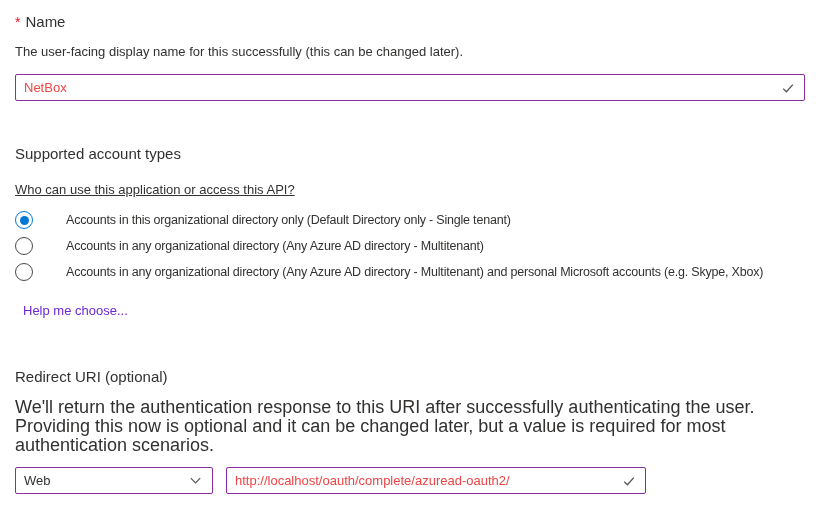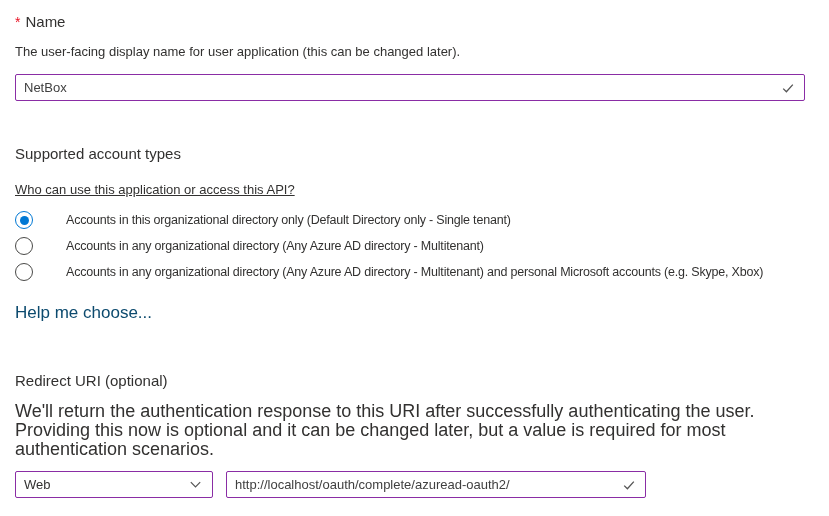--- a/index.html
+++ b/index.html
@@ -22,21 +22,21 @@
   }
 
   
   .textfield {
     position: relative; display: flex; align-items: center;
     height: 27px; background: #fff;
     border: 1.5px solid #8a2da5; border-radius: 2px;
   }
   .textfield input {
     flex: 1; height: 100%; border: none; outline: none; background: transparent;
-    font-family: "Liberation Sans", sans-serif; font-size: 13px; color: #404040;
+    font-family: "Liberation Sans", sans-serif; font-size: 13px; color: #ef4444;
     padding: 0 28px 0 8px;
   }
   .field-check { position: absolute; right: 8px; width: 16px; height: 16px; }
 
   .name-field { margin-top: 14px; }
 
   .account-section { margin-top: 43px; }
   .question { margin-top: 18px; text-decoration: underline; }
 
   .radio-group { margin-top: 9px; }
@@ -51,22 +51,22 @@
     content: ""; width: 9px; height: 9px; border-radius: 50%; background: transparent;
   }
   .radio-row.selected .radio-circle { border-color: #0078d4; }
   .radio-row.selected .radio-circle::after { background: #0078d4; }
   .radio-label {
     margin-left: 11px; font-size: 12.5px; letter-spacing: -0.2px;
     white-space: nowrap; color: #323130;
   }
 
   .help-link {
-    display: inline-block; margin-top: 18px; font-size: 17px;
-    color: #0c4a6e; text-decoration: none; cursor: pointer;
+    display: inline-block; margin-top: 18px; font-size: 13px;
+    color: #6d28d9; text-decoration: none; cursor: pointer; margin-left: 8px;
   }
 
   .redirect-section { margin-top: 48px; }
   .redirect-desc { width: 800px; font-size: 18px; line-height: 19px; margin: 11px 0 0 0; }
 
   .uri-row { display: flex; margin-top: 12px; }
   .platform-select {
     width: 198px; height: 27px;
     border: 1.5px solid #8a2da5; border-radius: 2px; background: #fff;
     display: flex; align-items: center; justify-content: space-between;
@@ -75,21 +75,21 @@
   .chevron-icon { width: 15px; height: 15px; flex: 0 0 15px; }
   .uri-field { width: 420px; margin-left: 13px; }
 </style>
 </head>
 <body>
 
 <div class="page">
 
   <section>
     <h3 class="section-heading"><span class="required-marker">*</span><span>Name</span></h3>
-    <p class="section-desc">The user-facing display name for user application (this can be changed later).</p>
+    <p class="section-desc">The user-facing display name for this successfully (this can be changed later).</p>
     <div class="textfield name-field">
       <input type="text" value="NetBox" style="">
       <svg class="field-check" viewBox="0 0 16 16">
           <path d="M3.2 8.6 L6.4 11.8 L12.8 4.6" fill="none" stroke="#555555" stroke-width="1.3"></path>
         </svg>
     </div>
   </section>
 
   <section class="account-section">
     <h3 class="section-heading">Supported account types</h3>

